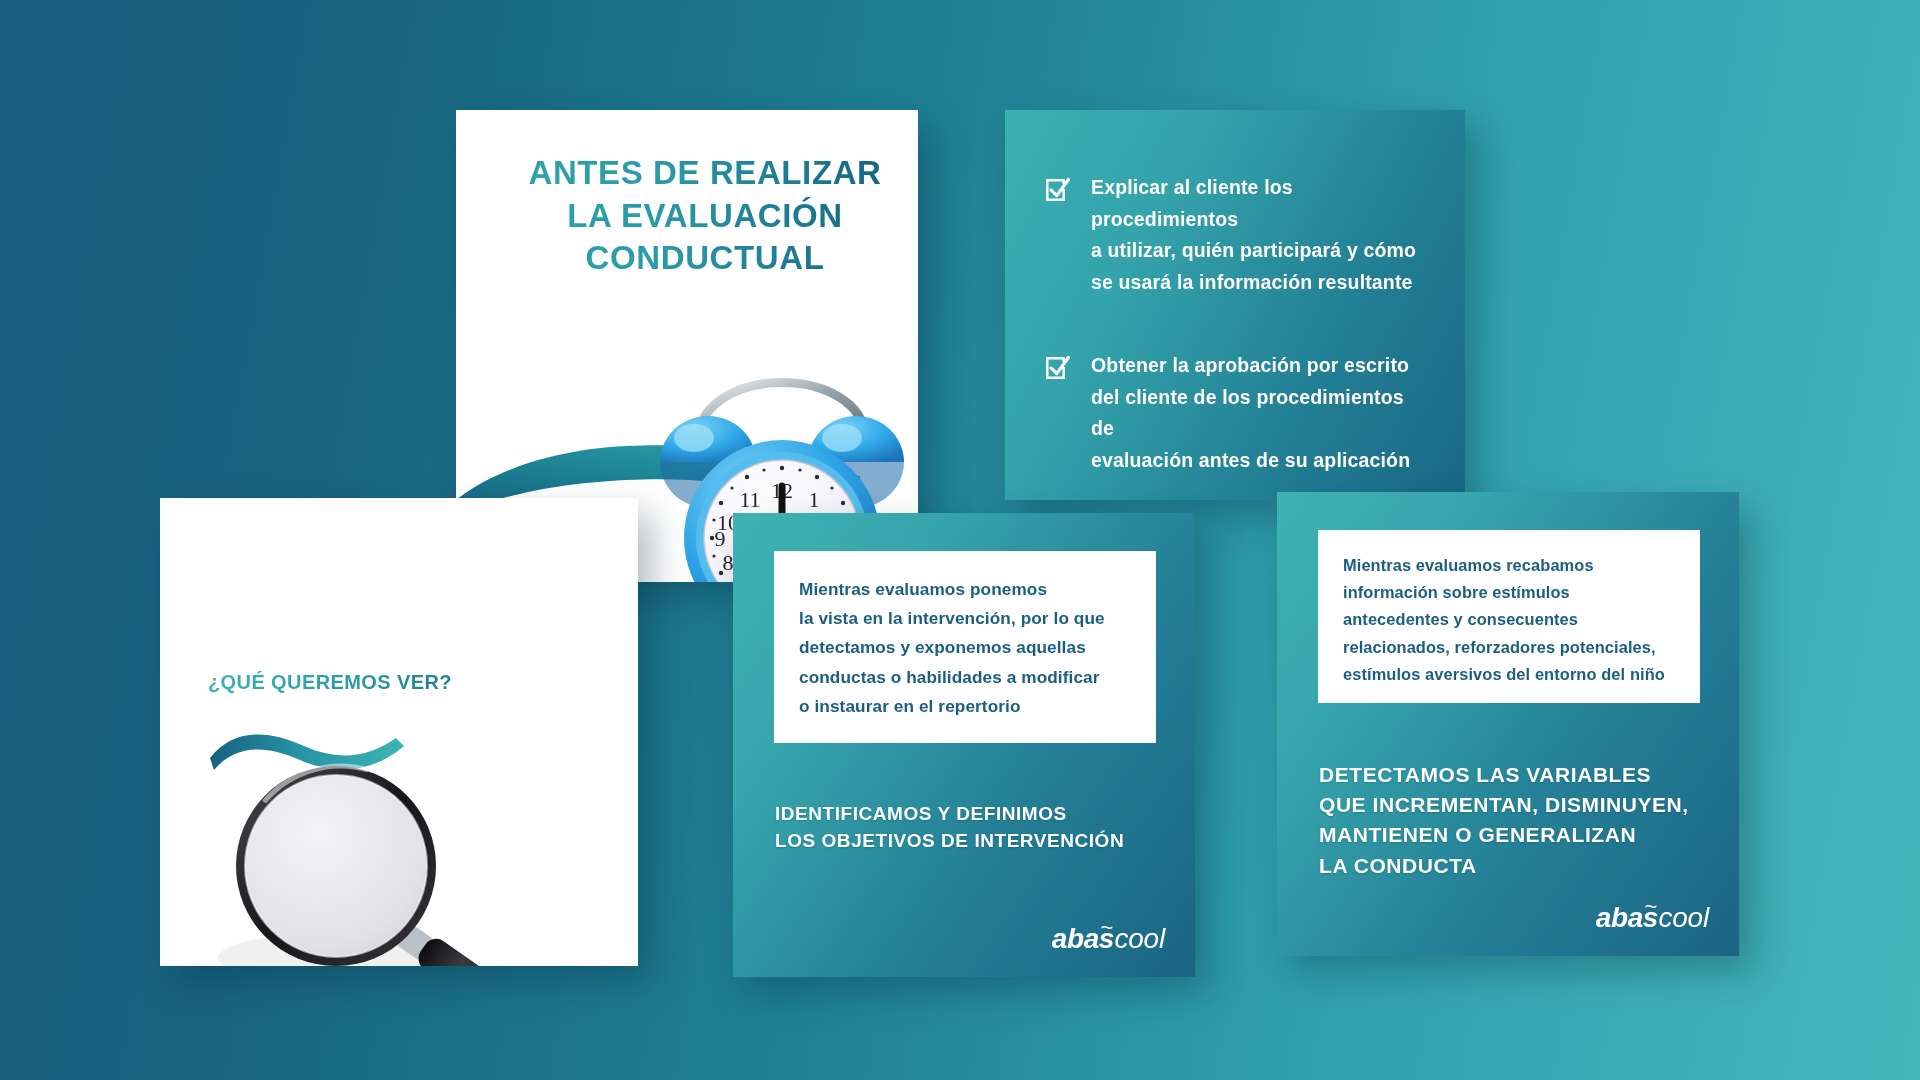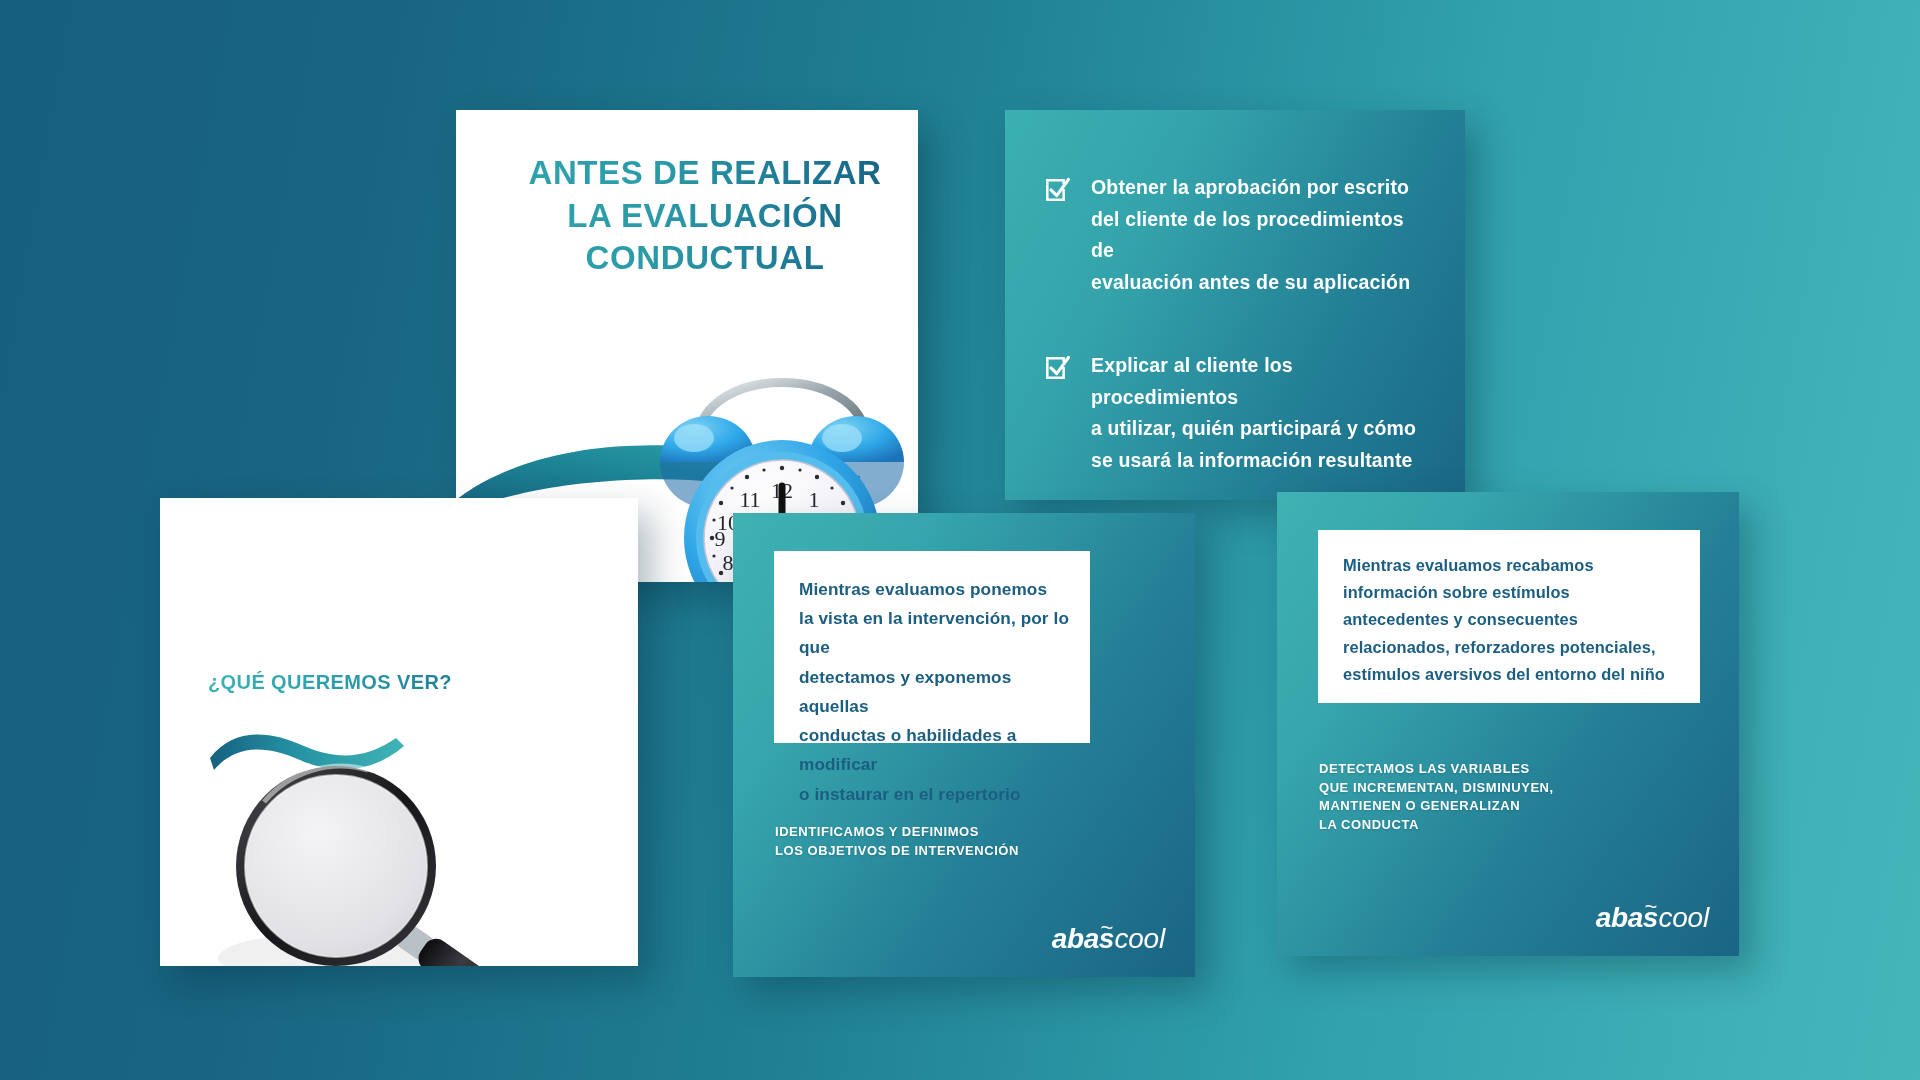--- a/index.html
+++ b/index.html
@@ -55,38 +55,38 @@
 
   
   .gcard{
     background:linear-gradient(125deg,#3fb2b4 0%,#36a5ac 26%,#247f96 62%,#1a6584 100%);
     overflow:hidden;
   }
   #card-obj{ left:733px; top:513px; width:462px; height:464px; }
   #card-var{ left:1277px; top:492px; width:462px; height:464px; }
 
   .white-box{ position:absolute; background:#fff; }
-  #card-obj .white-box{ left:41px; top:38px; width:316px; height:192px; }
+  #card-obj .white-box{ left:41px; top:38px; width:382px; height:192px; }
   #card-var .white-box{ left:41px; top:38px; width:382px; height:173px; }
 
   .wb-txt{
     position:absolute; left:25px; right:16px; top:24px;
     color:#1b5e82; font-size:17.2px; font-weight:700; line-height:1.70;
     letter-spacing:.1px; white-space:pre-line;
   }
   #card-var .wb-txt{ font-size:16.4px; line-height:1.66; top:22px; left:25px; }
 
   .gcap{
     position:absolute; left:42px; right:24px;
     color:#fff; font-weight:700; text-transform:uppercase;
     letter-spacing:.55px; line-height:1.44; white-space:pre-line;
     text-shadow:0 1px 2px rgba(0,40,60,.22);
   }
-  #card-obj .gcap{ top:310px; font-size:13px; }
-  #card-var .gcap{ top:268px; font-size:13px; }
+  #card-obj .gcap{ top:287px; font-size:19px; }
+  #card-var .gcap{ top:268px; font-size:21px; }
 
   .logo-light{ position:absolute; right:30px; bottom:24px; }
 
   
   .logo{ display:inline-flex; align-items:baseline; line-height:1;
          font-family:"Liberation Sans", sans-serif;font-style:italic; }
   .logo .l-a{ font-weight:700; letter-spacing:-.4px; }
   .logo .l-s{ position:relative; font-weight:700; }
   .logo .l-s .tl{ position:absolute; left:50%; transform:translateX(-50%); top:-.36em;
                   font-weight:400; font-size:.78em; }
@@ -215,34 +215,34 @@
 
   <div class="card" id="card-check">
     <div class="chk-list">
 
       <div class="chk-row">
         <svg class="chk-ico" viewBox="0 0 26 26">
           <path d="M2.4 7.6 L2.4 23.6 L19.4 23.6 L19.4 12.4" fill="none" stroke="#fff" stroke-width="2.6"></path>
           <path d="M2.4 7.6 L2.4 3.4 L19.4 3.4 L19.4 7.4" fill="none" stroke="#fff" stroke-width="2.6"></path>
           <path d="M6.2 13.4 L12.2 19.4 L24.4 2.6" fill="none" stroke="#fff" stroke-width="3.2" stroke-linecap="round" stroke-linejoin="round"></path>
         </svg>
-        <div class="chk-txt">Obtener la aprobación por escrito
-del cliente de los procedimientos de
-evaluación antes de su aplicación</div>
+        <div class="chk-txt">Explicar al cliente los procedimientos
+a utilizar, quién participará y cómo
+se usará la información resultante</div>
       </div>
 
       <div class="chk-row">
         <svg class="chk-ico" viewBox="0 0 26 26">
           <path d="M2.4 7.6 L2.4 23.6 L19.4 23.6 L19.4 12.4" fill="none" stroke="#fff" stroke-width="2.6"></path>
           <path d="M2.4 7.6 L2.4 3.4 L19.4 3.4 L19.4 7.4" fill="none" stroke="#fff" stroke-width="2.6"></path>
           <path d="M6.2 13.4 L12.2 19.4 L24.4 2.6" fill="none" stroke="#fff" stroke-width="3.2" stroke-linecap="round" stroke-linejoin="round"></path>
         </svg>
-        <div class="chk-txt">Explicar al cliente los procedimientos
-a utilizar, quién participará y cómo
-se usará la información resultante</div>
+        <div class="chk-txt">Obtener la aprobación por escrito
+del cliente de los procedimientos de
+evaluación antes de su aplicación</div>
       </div>
 
     </div>
   </div>
 
   <div class="card" id="card-ver">
     <div class="t">¿QUÉ QUEREMOS VER?</div>
 
     <svg class="ribbon2" viewBox="0 0 205 52">
       <defs>

